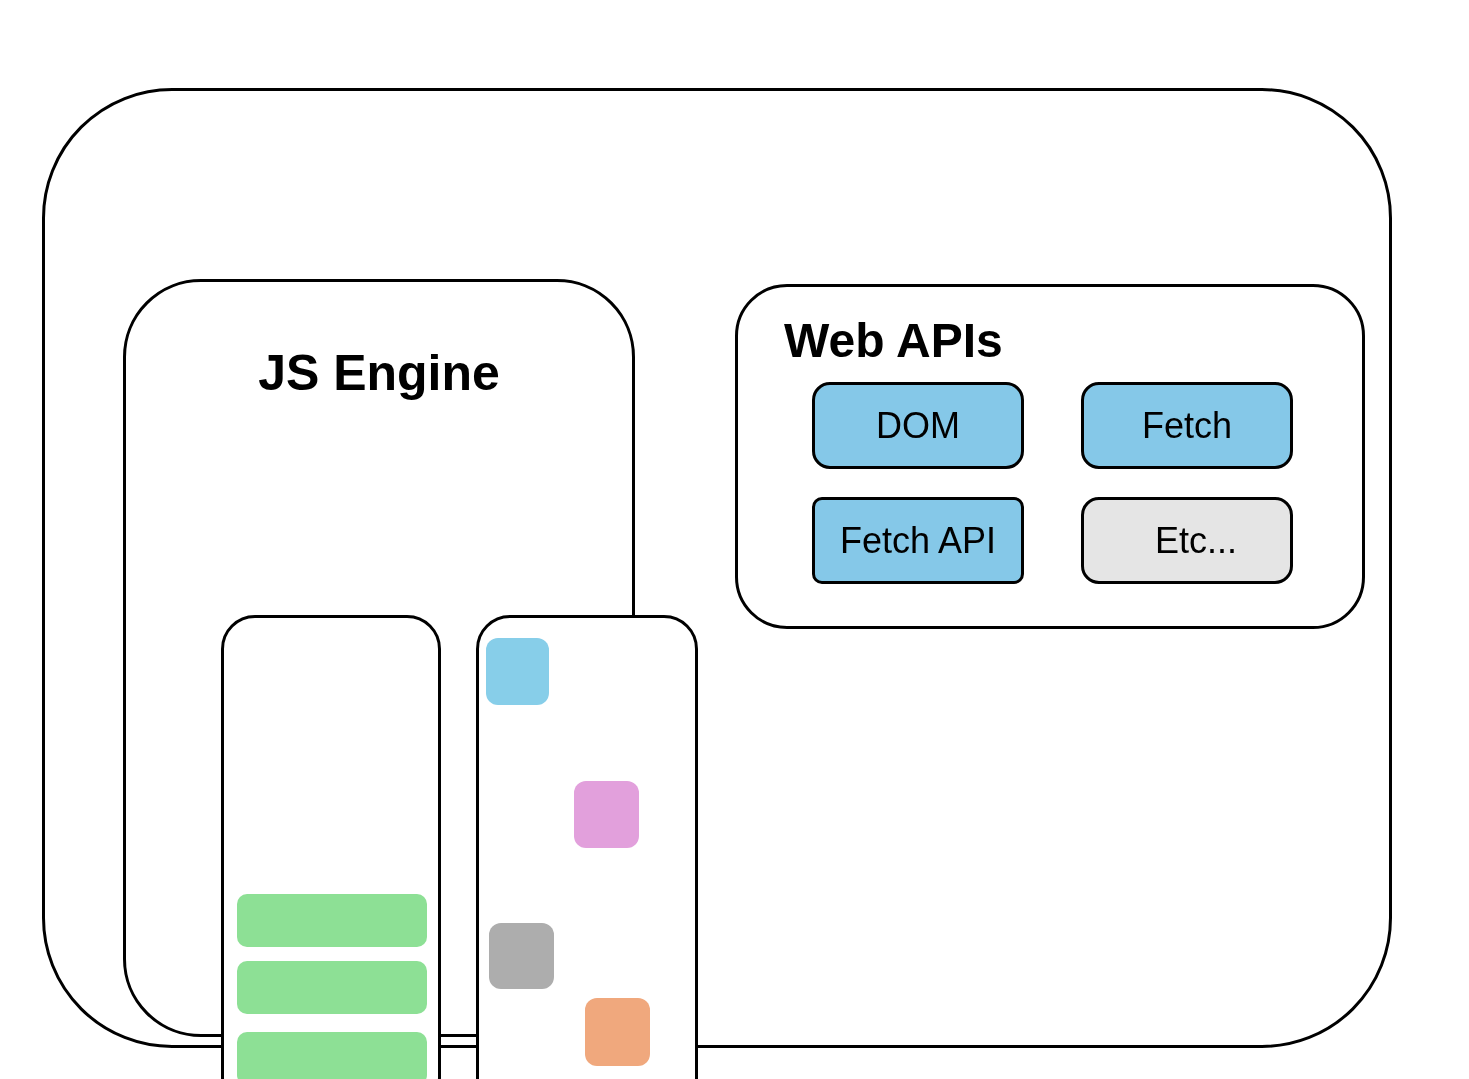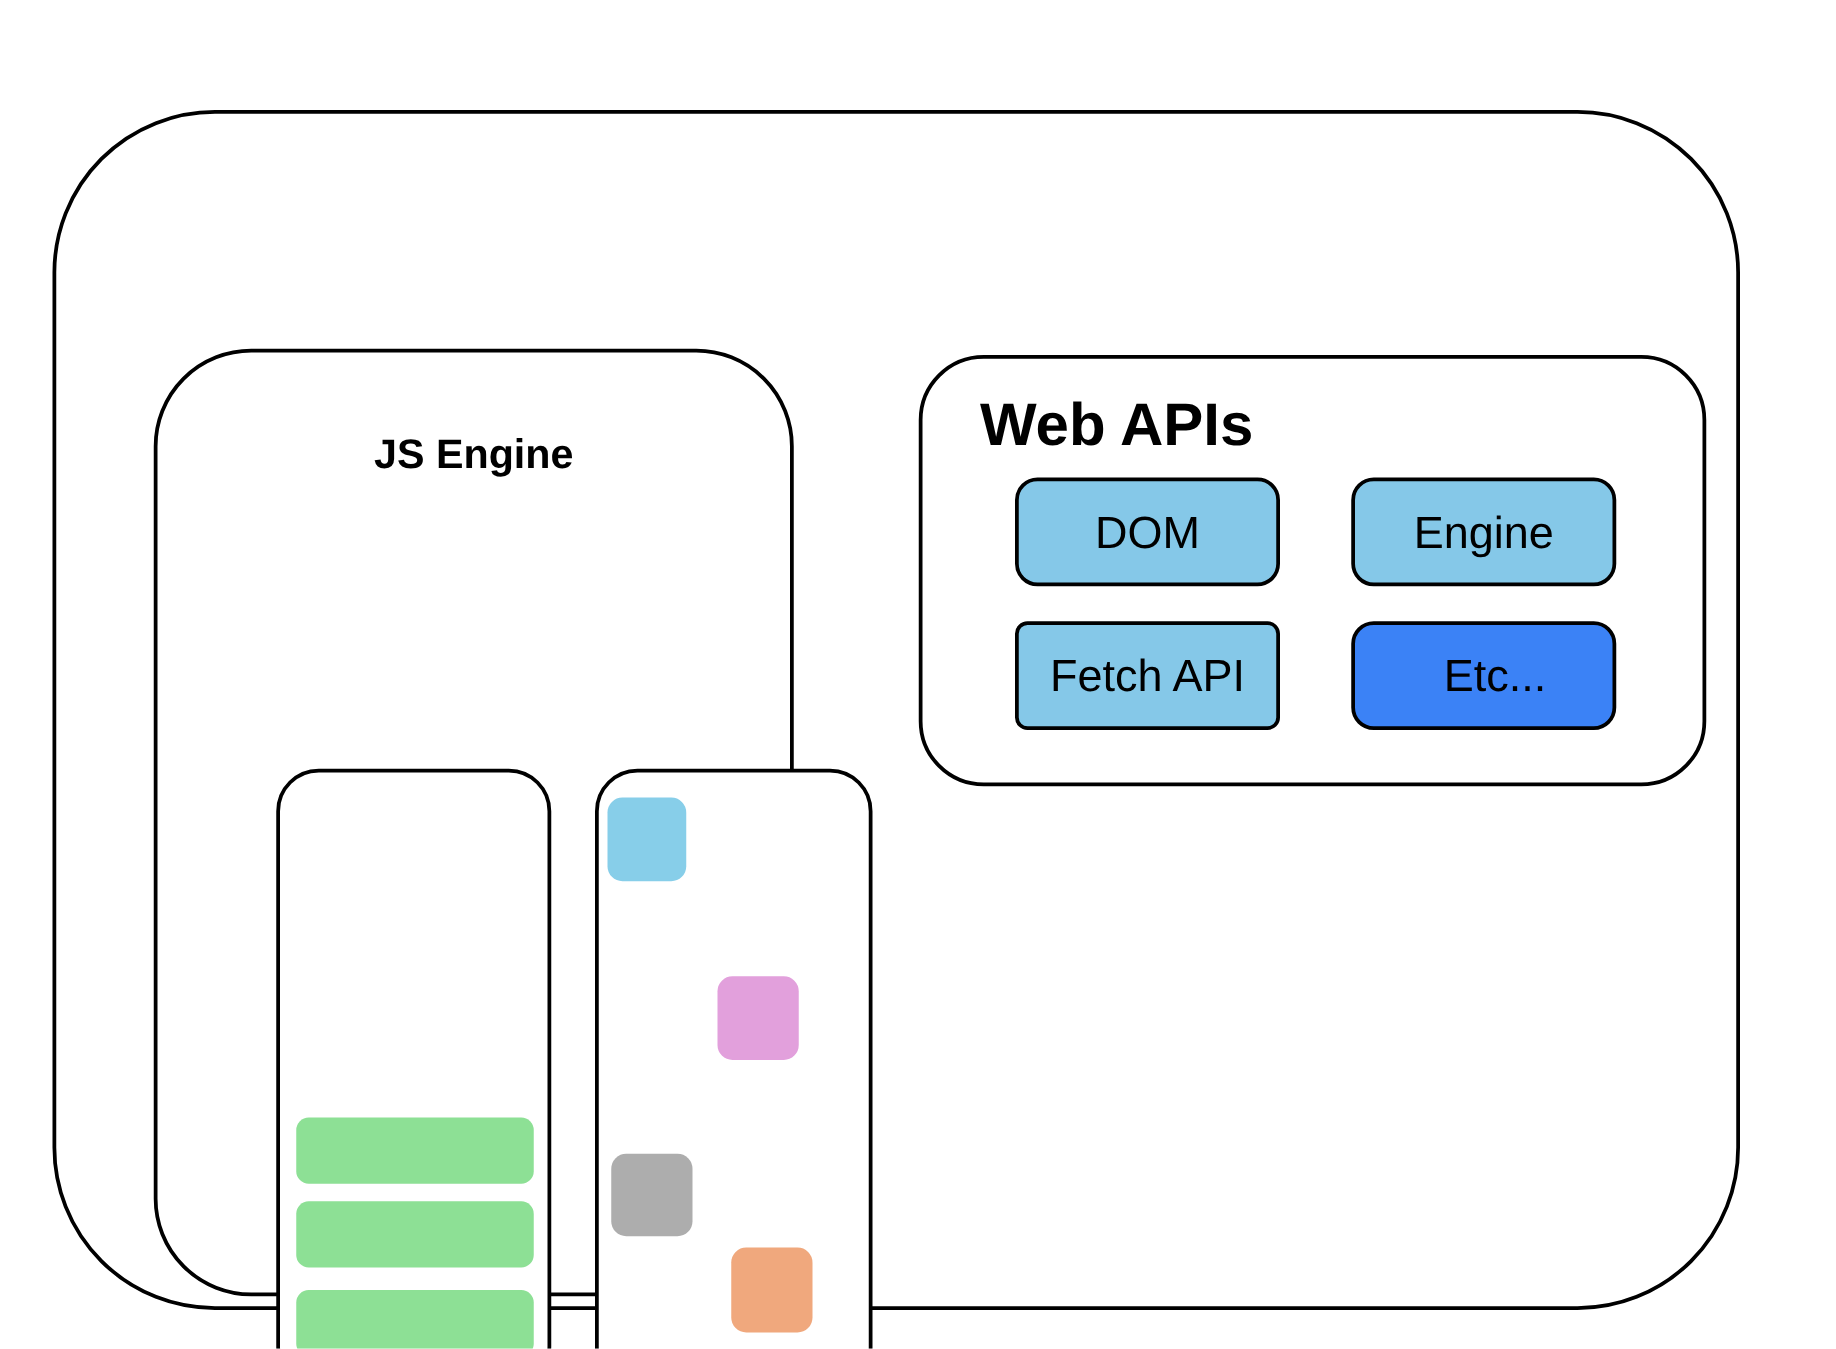--- a/index.html
+++ b/index.html
@@ -46,21 +46,21 @@
     border-radius: 78px;
     background: #fff;
     box-sizing: border-box;
   }
   .js-engine-title {
     position: absolute;
     left: 0;
     right: 0;
     top: 62px;
     text-align: center;
-    font-size: 33px;
+    font-size: 50px;
     font-weight: 700;
     color: #000;
   }
   .call-stack-box {
     position: absolute;
     left: 95px;
     top: 333px;
     width: 220px;
     height: 496px;
     border: 3px solid #000;
@@ -158,19 +158,19 @@
         <div class="heap-sq gray" style="background: rgb(173, 173, 173);"></div>
         <div class="heap-sq orange" style="background: rgb(240, 168, 125);"></div>
       </div>
 
     </div>
 
     <div class="web-apis-box">
       <div class="web-apis-title">Web APIs</div>
 
       <div class="api-btn dom" style="background: rgb(133, 200, 232);">DOM</div>
-      <div class="api-btn timer" style="background: rgb(133, 200, 232);">Engine</div>
+      <div class="api-btn timer" style="background: rgb(133, 200, 232);">Fetch</div>
       <div class="api-btn fetch" style="background: rgb(133, 200, 232); border-radius: 10px;">Fetch API</div>
-      <div class="api-btn etc" style="background: #3b82f6; padding-left: 18px;">Etc...</div>
+      <div class="api-btn etc" style="background: #e5e5e5; padding-left: 18px;">Etc...</div>
     </div>
 
   </div>
 </div>
 
 </body></html>

